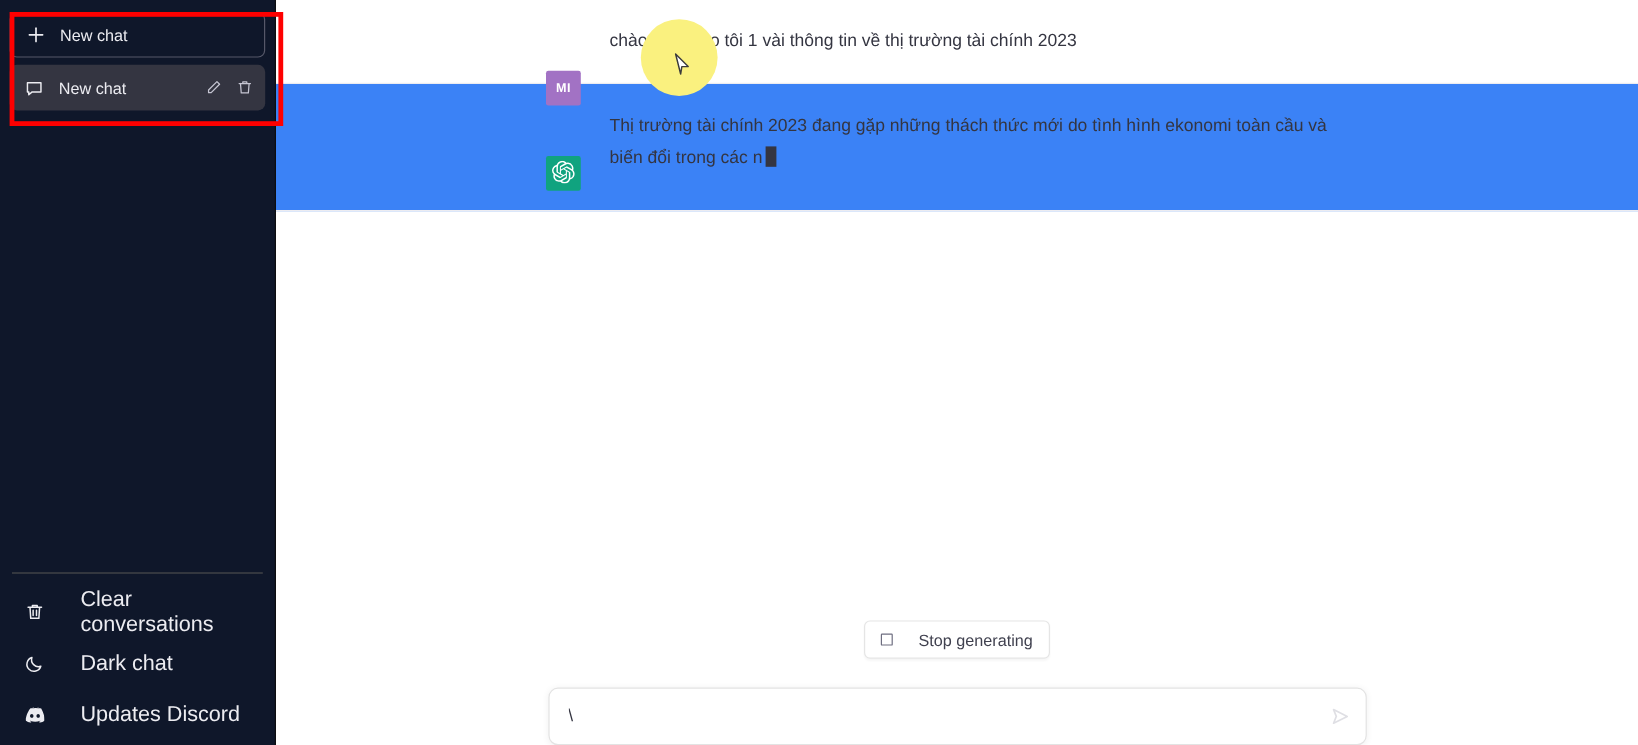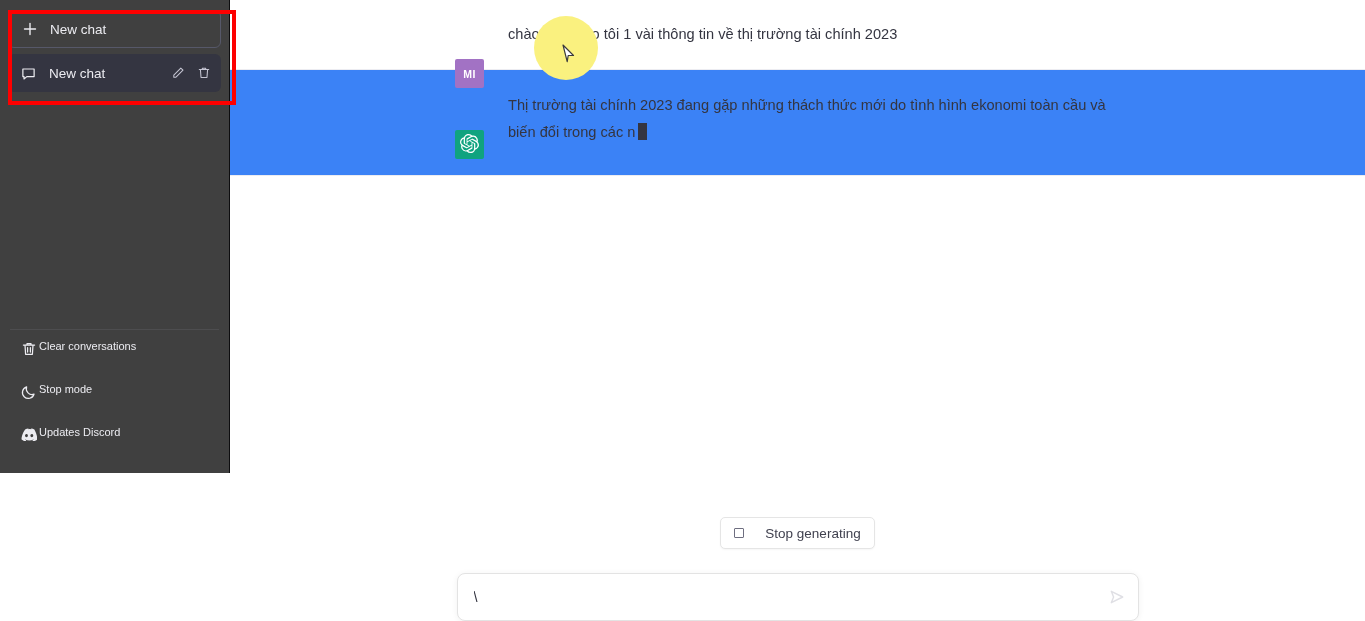--- a/index.html
+++ b/index.html
@@ -6,22 +6,22 @@
   html, body {
     width: 1365px; height: 621px;
     overflow: hidden;
     background: #ffffff;
     font-family: "Liberation Sans", sans-serif;
   }
   #app { position: relative; width: 1365px; height: 621px; display: flex; }
 
   
   #sidebar {
-    width: 230px; height: 473px;
-    background: #404040;
+    width: 230px; height: 621px;
+    background: #0f172a;
     border-right: 1px solid #0d0d0f;
     display: flex; flex-direction: column;
     position: relative;
     flex: 0 0 230px;
     color: #ececf1;
   }
   .sb-top { padding: 8px 8px 0 8px; }
   .new-chat-btn {
     display: flex; align-items: center; gap: 12px;
     height: 38px;
@@ -43,24 +43,24 @@
     font-size: 13.5px;
     cursor: pointer;
     position: relative;
   }
   .chat-item .ci-label { flex: 1; white-space: nowrap; overflow: hidden; }
   .chat-item .ci-actions { display: flex; align-items: center; gap: 11px; }
   .sb-spacer { flex: 1 1 auto; }
   .sb-divider { height: 1px; background: #4d4d4f; margin: 0 10px; }
   .sb-bottom { padding: 10px 8px 4px 8px; }
   .sb-link {
-    display: flex; gap: 2px;
+    display: flex; align-items: center; gap: 30px;
     height: 43px; padding: 0 12px;
     border-radius: 6px;
-    font-size: 11px;
+    font-size: 18px;
     color: #ececf1;
     cursor: pointer;
   }
   .sb-ico { width: 17px; height: 17px; display: inline-flex; align-items: center; justify-content: center; flex: 0 0 17px; }
   .sb-ico svg { display: block; }
 
   
   #annotation-box {
     position: absolute;
     left: 8px; top: 10px;
@@ -244,21 +244,21 @@
         </span>
         <span>Clear conversations</span>
       </div>
 
       <div class="sb-link">
         <span class="sb-ico">
           <svg width="16" height="16" viewBox="0 0 16 16" fill="none" stroke="#ececf1" stroke-width="1.25" stroke-linecap="round" stroke-linejoin="round">
             <path d="M13 10.2A5.8 5.8 0 0 1 5.6 2.9a5.9 5.9 0 1 0 7.4 7.3z"></path>
           </svg>
         </span>
-        <span>Stop mode</span>
+        <span>Dark chat</span>
       </div>
 
       <div class="sb-link">
         <span class="sb-ico">
           <svg width="17" height="13" viewBox="0 0 20 15" fill="#ececf1">
             <path d="M16.9 1.6A15.6 15.6 0 0 0 13.2.5l-.2.4a14 14 0 0 1 3.3 1.1 12.2 12.2 0 0 0-9.7 0A14 14 0 0 1 10 .9L9.8.5A15.6 15.6 0 0 0 6 1.6C2.2 7 1.5 12.2 1.9 13.5a15.8 15.8 0 0 0 4.7 2.4l.8-1.3a10 10 0 0 1-1.6-.8l.4-.3a11.3 11.3 0 0 0 9.6 0l.4.3a10 10 0 0 1-1.6.8l.8 1.3a15.8 15.8 0 0 0 4.7-2.4c.5-1.6-.3-6.7-3.2-11.9zM7.6 10.7c-.9 0-1.7-.9-1.7-1.9s.8-1.9 1.7-1.9 1.7.8 1.7 1.9-.8 1.9-1.7 1.9zm6.3 0c-.9 0-1.7-.9-1.7-1.9s.8-1.9 1.7-1.9 1.7.8 1.7 1.9-.8 1.9-1.7 1.9z"></path>
           </svg>
         </span>
         <span>Updates Discord</span>
       </div>

